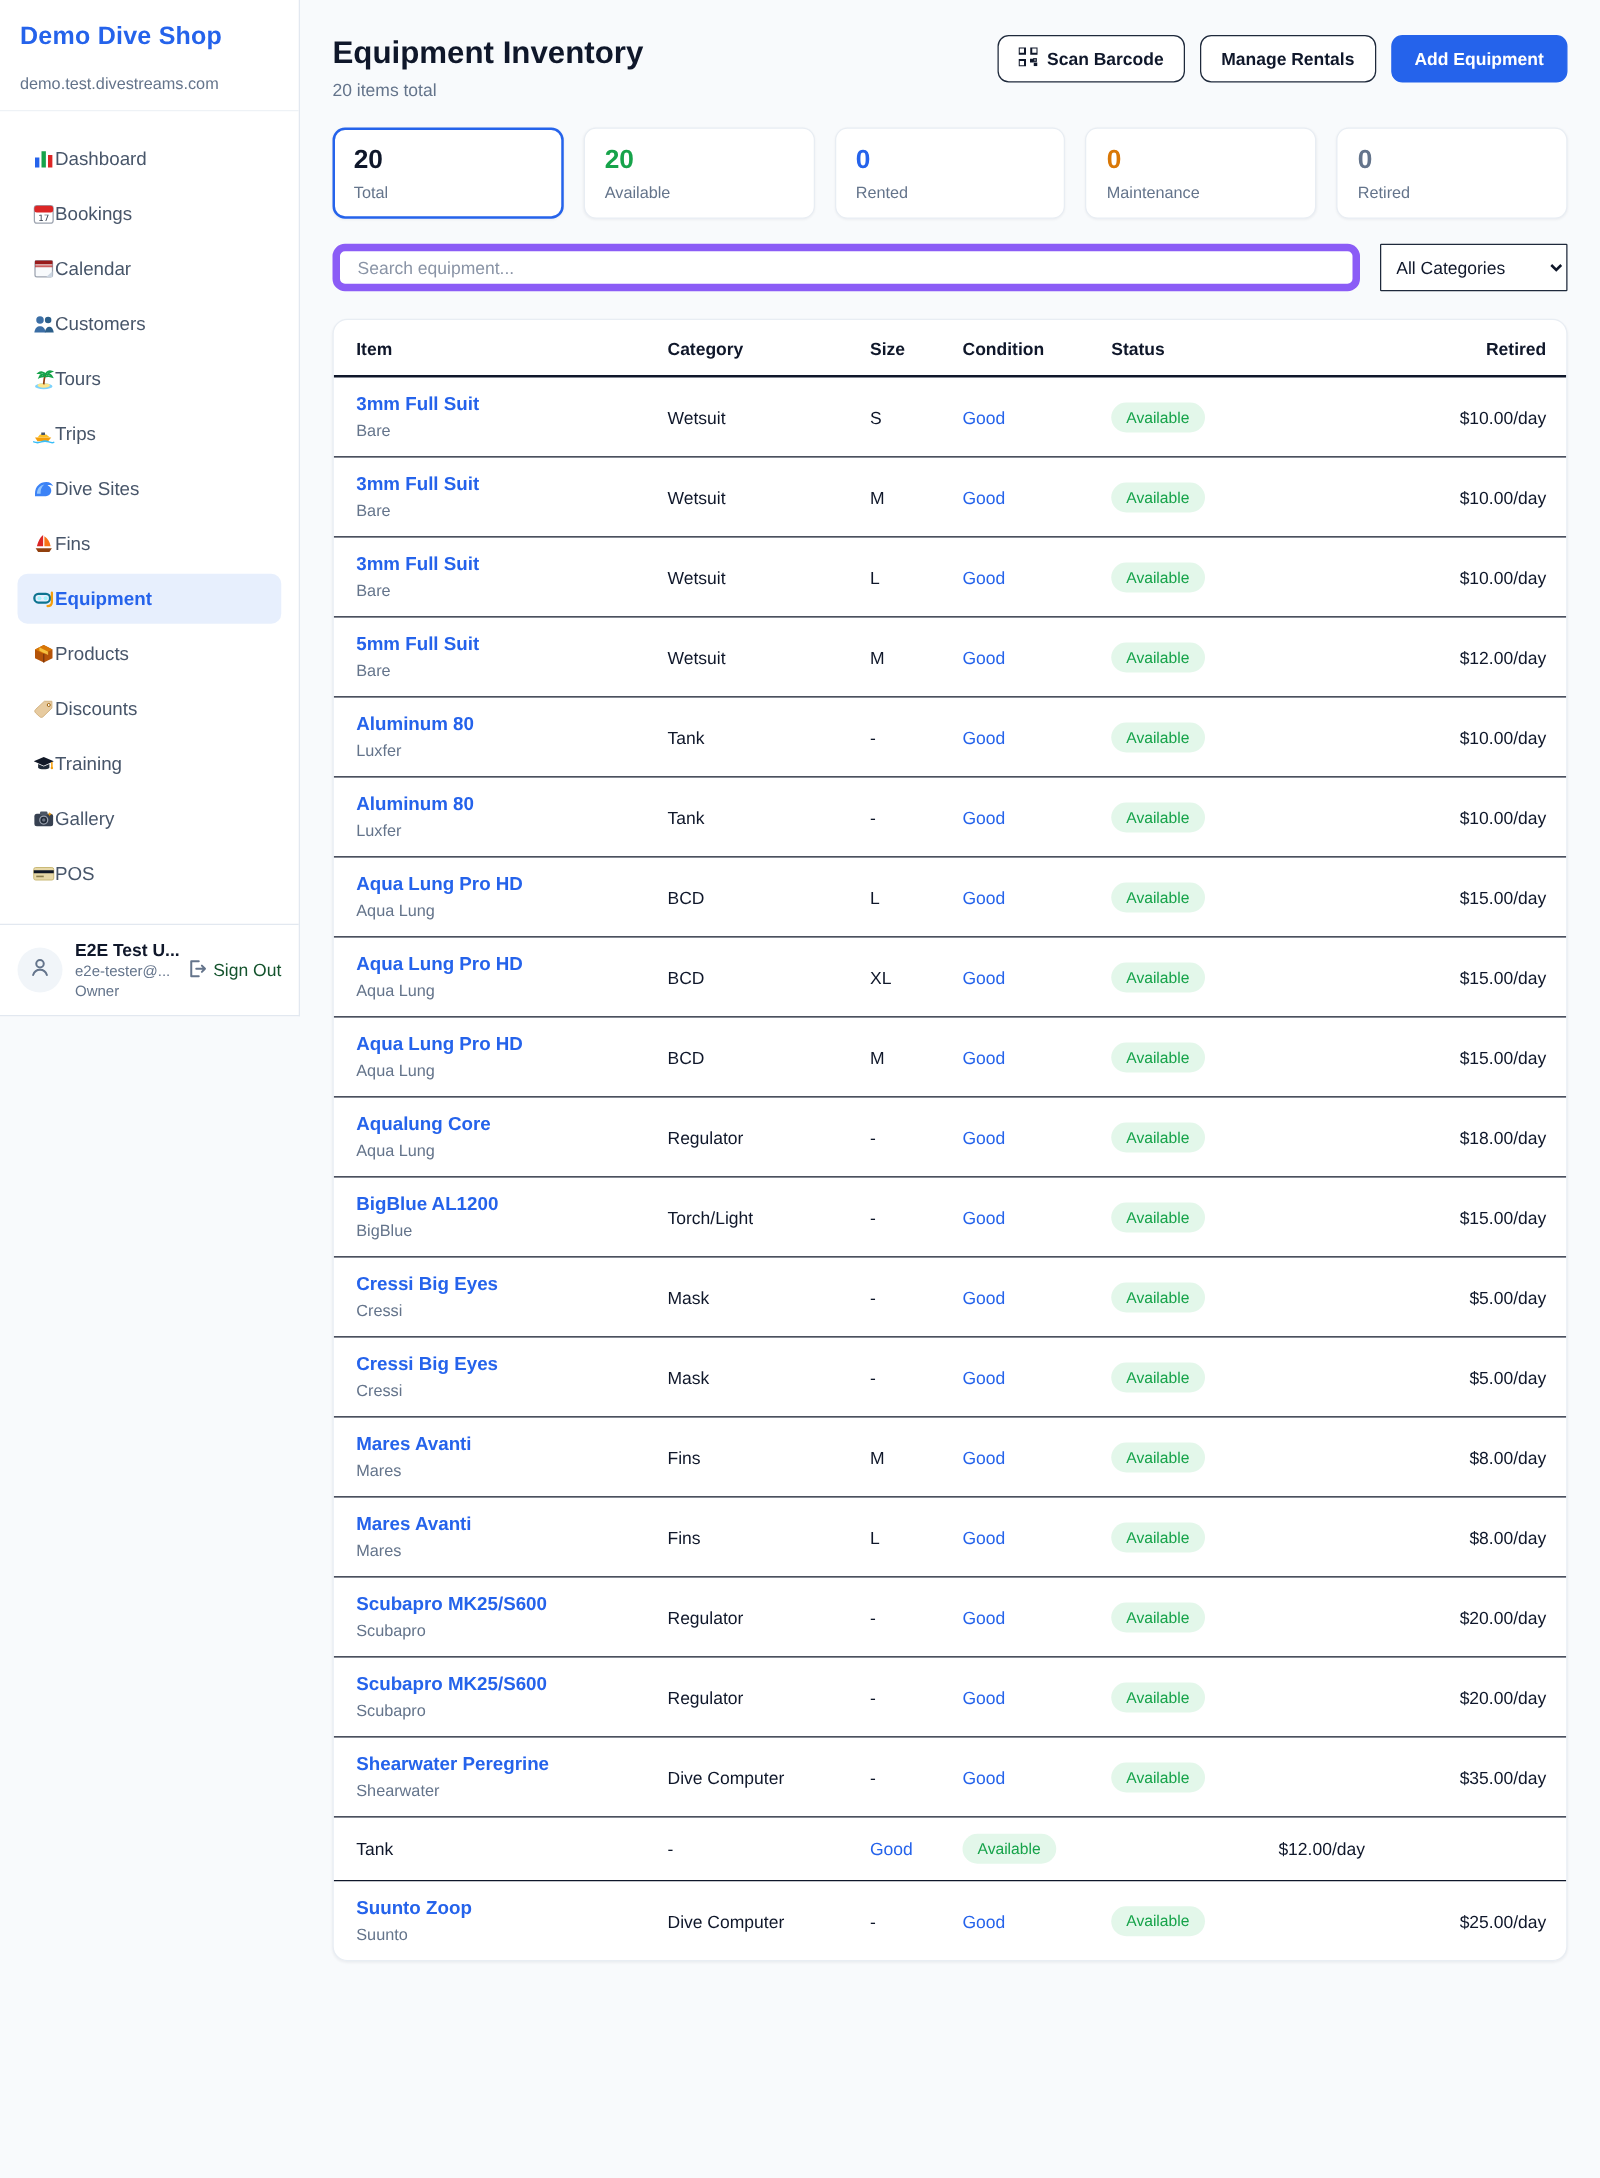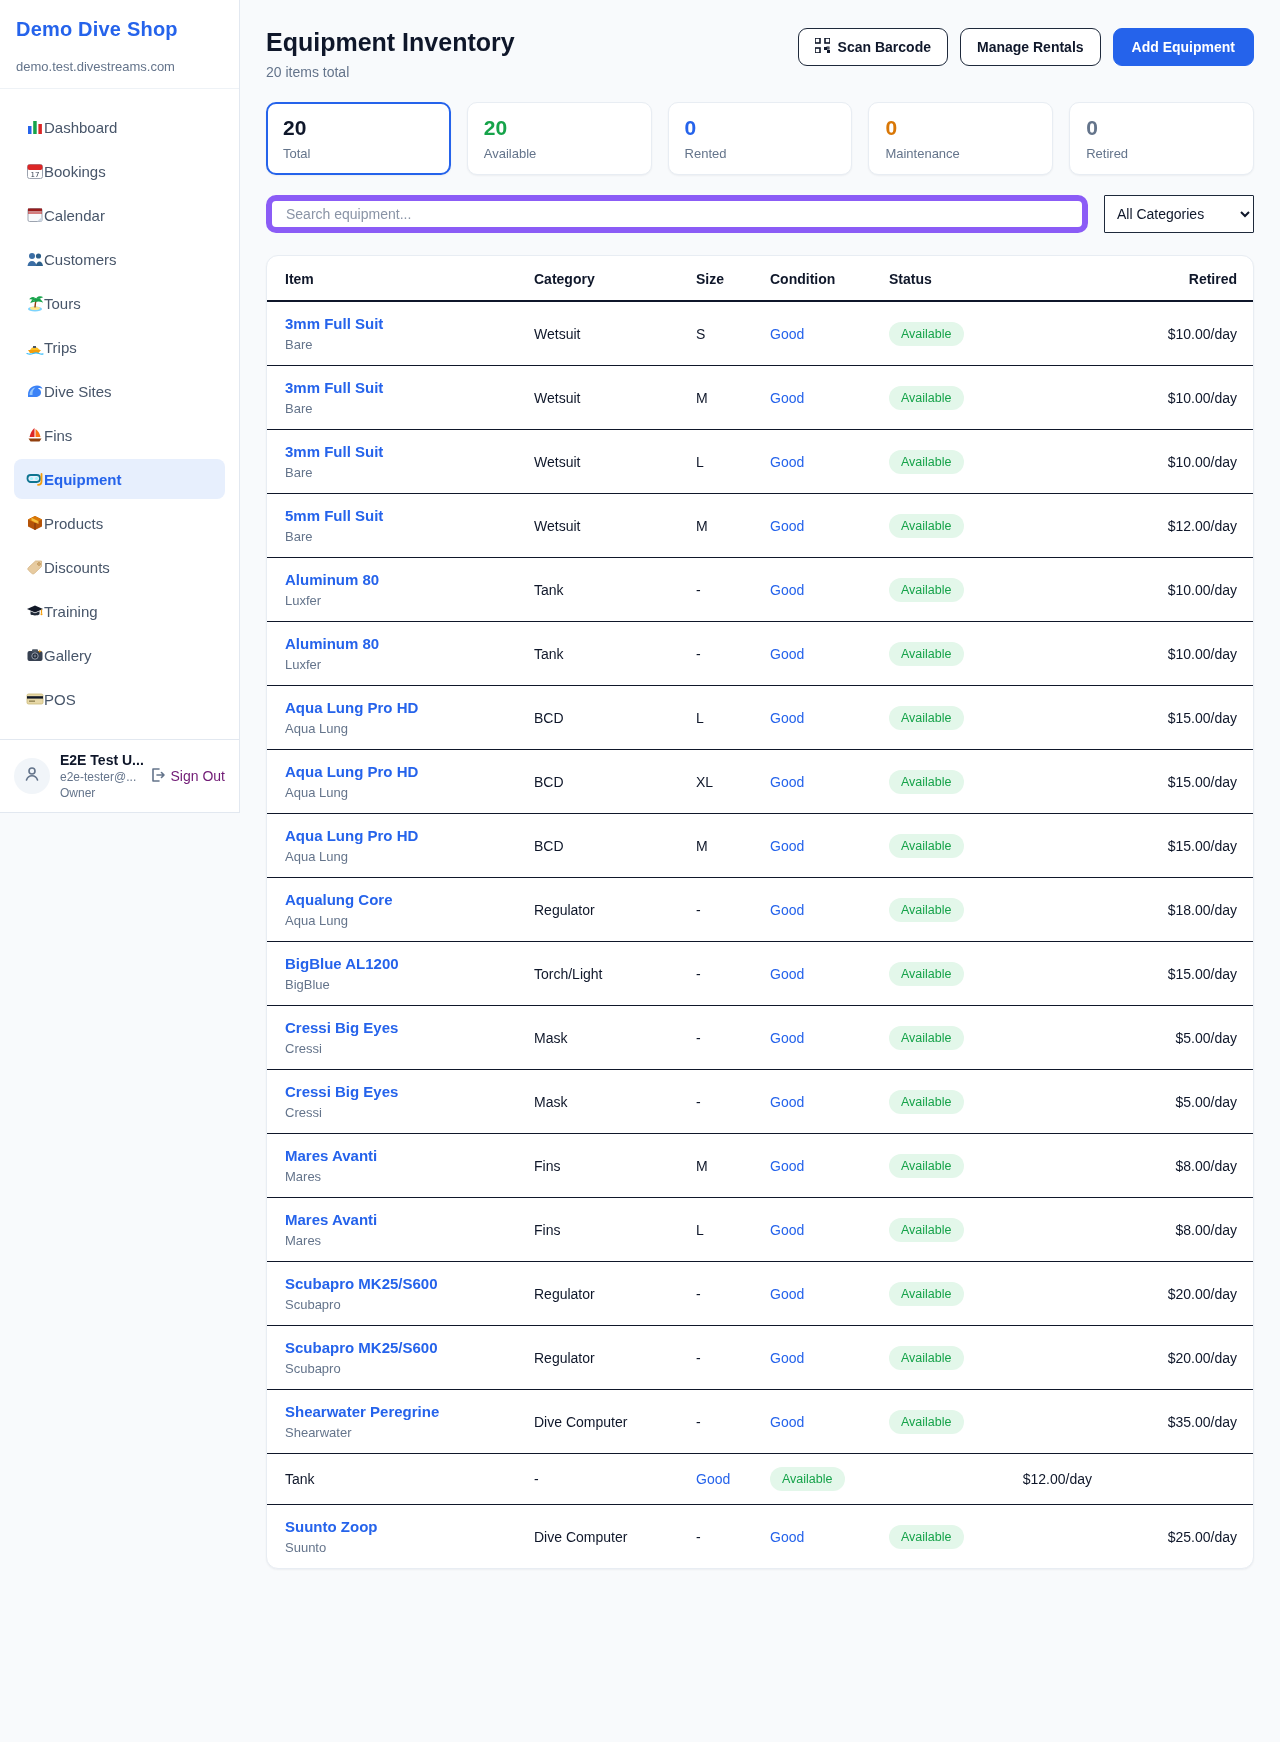--- a/index.html
+++ b/index.html
@@ -17,21 +17,21 @@
   .nav-item .icn { width:18px; height:18px; display:inline-flex; }
   .nav-item .icn svg { width:18px; height:18px; }
   .nav-item .lbl { font-size:15px; color:#475569; }
   .nav-item.active { background:#e7effd; }
   .nav-item.active .lbl { color:#2563eb; font-weight:bold; }
   .side-footer { border-top:1px solid #e2e8f0; padding:12px 14px; display:flex; align-items:center; gap:10px; }
   .avatar { width:36px; height:36px; border-radius:50%; background:#f1f5f9; display:flex; align-items:center; justify-content:center; flex:0 0 36px; }
   .uinfo { flex:1; min-width:0; }
   .uname { font-size:14px; font-weight:bold; color:#0f172a; white-space:nowrap; }
   .umail,.urole { font-size:12px; color:#64748b; margin-top:2px; white-space:nowrap; }
-  .signout { display:flex; align-items:center; gap:6px; color:#701a75; font-size:14px; cursor:pointer; white-space:nowrap;justify-content:space-between; }
+  .signout { display:flex; align-items:center; gap:6px; color:#14532d; font-size:14px; cursor:pointer; white-space:nowrap;justify-content:space-between; }
 
   
   .main { margin-left:240px; padding:28px 26px 40px; }
   .page-head { display:flex; justify-content:space-between; align-items:flex-start; }
   .page-title { font-size:25px; font-weight:bold; color:#0f172a; }
   .page-sub { font-size:14px; color:#64748b; margin-top:7px; }
   .head-actions { display:flex; gap:12px; align-items:center; }
   .btn { height:38px; display:inline-flex; align-items:center; gap:8px; padding:0 16px;
          border:1px solid #1e293b; border-radius:9px; background:#fff; font-size:14px;
          font-weight:bold; color:#0f172a; cursor:pointer; font-family:inherit; }

